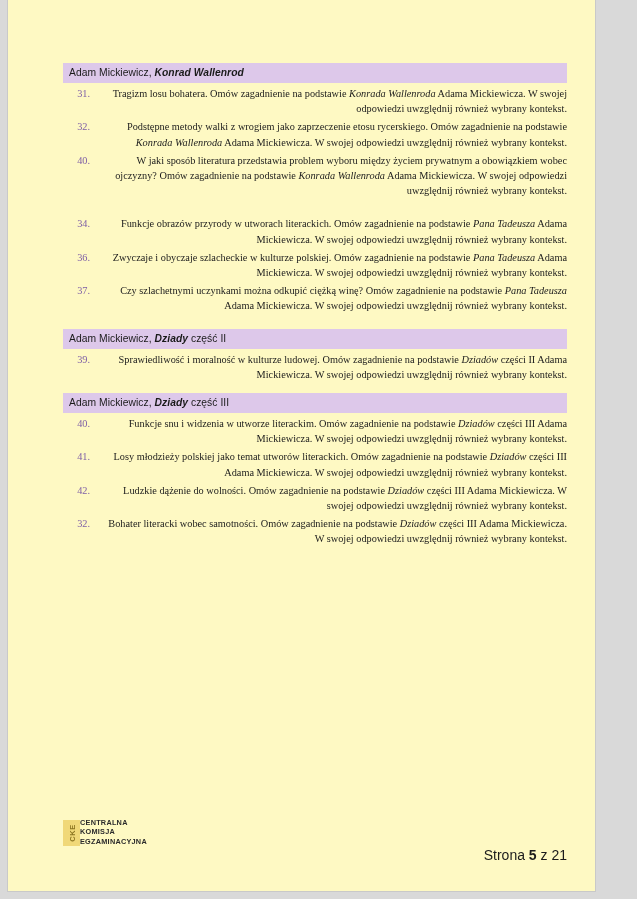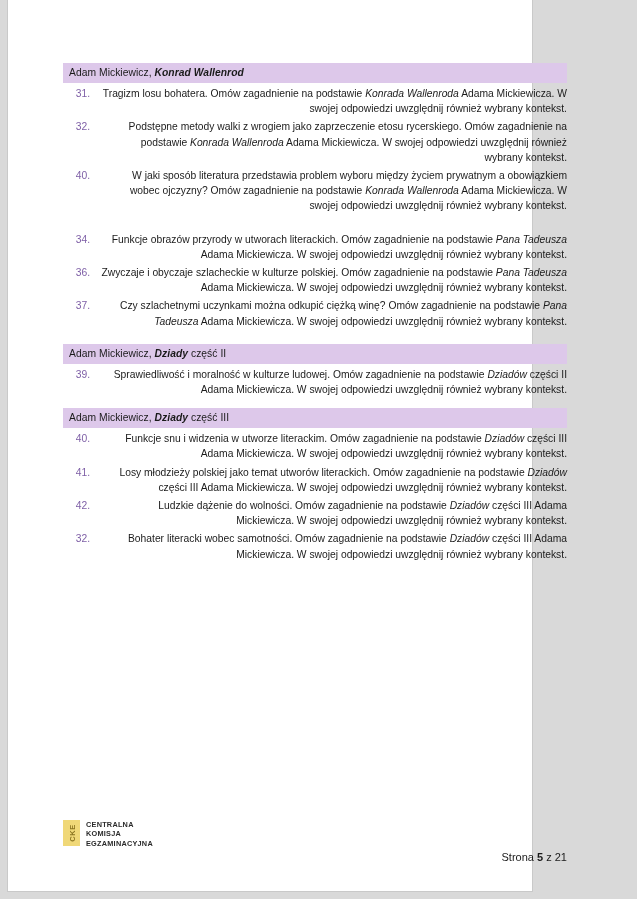--- a/index.html
+++ b/index.html
@@ -16,23 +16,23 @@
   #page-shell {
     position: relative;
     width: 637px;
     height: 899px;
     background: #d9d9d9;
   }
   #page {
     position: absolute;
     left: 8px;
     top: 0px;
-    width: 524px;
+    width: 587px;
     height: 891px;
-    background: #ffffff;
+    background: #fef9c3;
     box-shadow: 0 0 0 1px #c9c9c9;
     box-sizing: border-box;
   }
   #content {
     position: absolute;
     left: 55px;
     top: 63px;
     width: 504px;
   }
 
@@ -49,20 +49,21 @@
   }
   .section-header .work {
     font-weight: bold;
     font-style: italic;
   }
 
   .items {
     margin: 0;
     padding: 0;
     list-style: none;
+    font-family: Liberation Serif, serif;
   }
   .item {
     display: flex;
     align-items: flex-start;
     margin-top: 3px;
   }
   .item-number {
     flex: 0 0 38px;
     width: 38px;
     text-align: right;
@@ -88,22 +89,21 @@
     position: absolute;
     left: 55px;
     bottom: 28px;
     width: 504px;
     display: flex;
     align-items: center;
     justify-content: space-between;
   }
   .logo-wrap {
     display: flex;
-    align-items: flex-start;
-    gap: 6px;
+    align-items: flex-end;
   }
   .logo-mark {
     width: 17px;
     height: 26px;
     background: #f0d878;
     position: relative;
     flex: 0 0 17px;
   }
   .logo-mark .cke-letters {
     position: absolute;
@@ -117,21 +117,21 @@
     white-space: nowrap;
   }
   .logo-text {
     font-size: 7.3px;
     font-weight: bold;
     line-height: 9.2px;
     color: #2b2b2b;
     letter-spacing: 0.25px;
   }
   .page-number {
-    font-size: 11px;
+    font-size: 14px;
     color: #1b1b1b;
     white-space: nowrap;
     margin-top: 46px;
   }
   .page-number b { font-weight: bold; }
 </style>
 </head>
 <body>
 
 <div id="page-shell">

